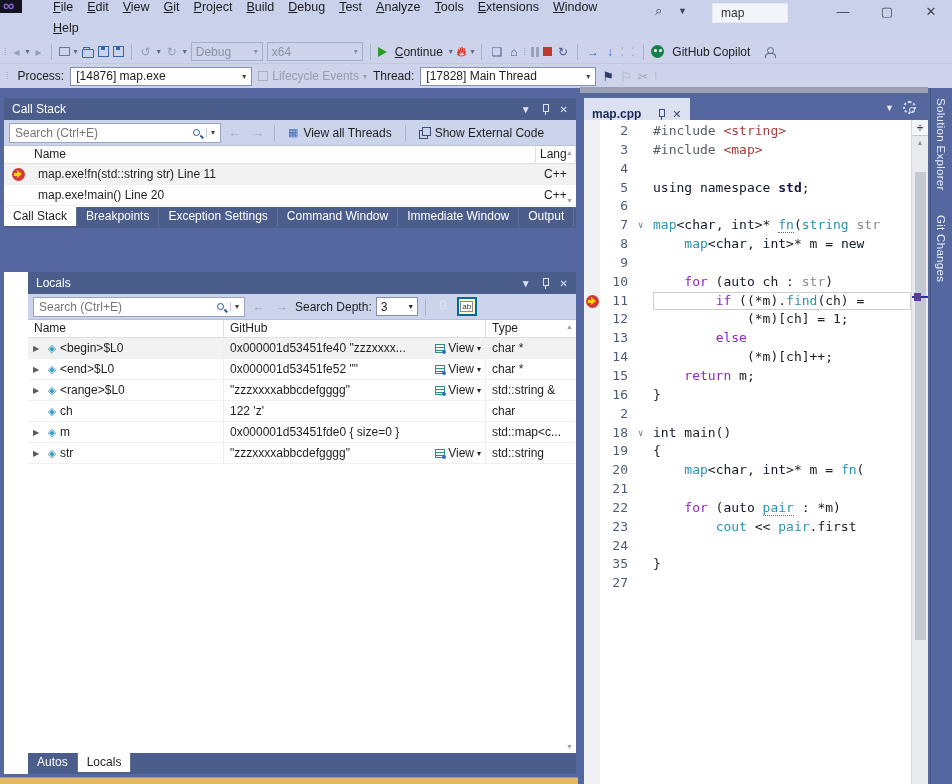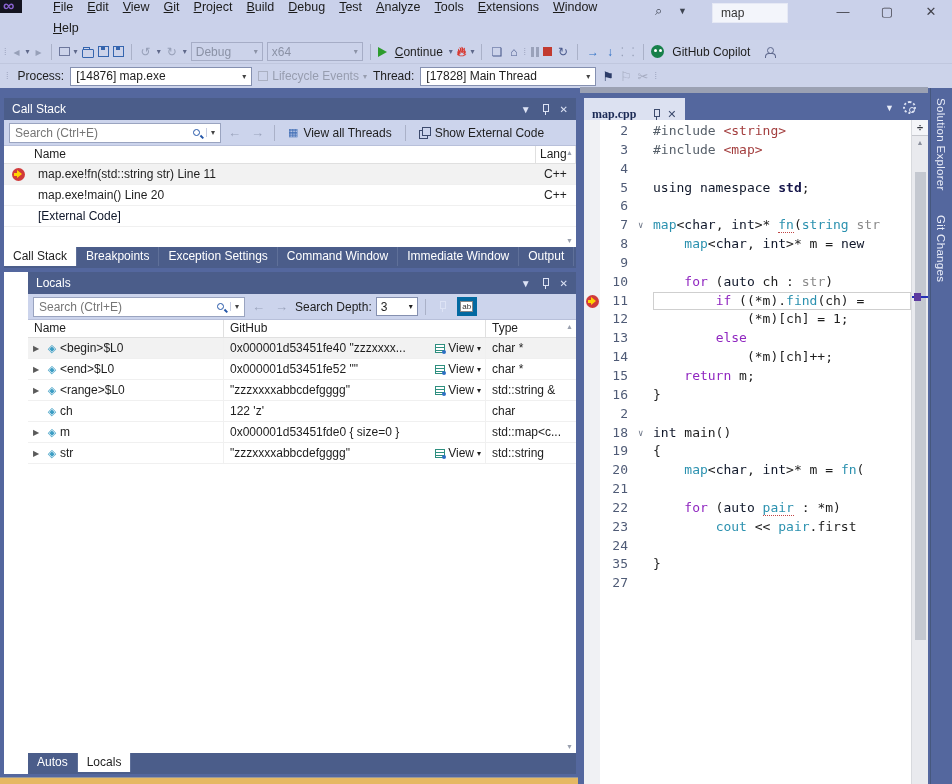--- a/index.html
+++ b/index.html
@@ -60,21 +60,21 @@
   .pb-combo .cv { flex:1; } .pb-combo .ca { font-size:8px; color:#444; }
   .lifecycle { display:flex; align-items:center; gap:4px; color:#979daf; }
   .lc-ic { width:10px; height:10px; border:1.5px solid #aab0c2; }
   .flag { font-size:13px; color:#2c3c68; }
   .flag.gray { color:#a5abc0; }
 
   #dock-topband { left:580px; top:87px; width:348px; height:6px; background:#9ba1b3; }
 
   
   .panel { position:absolute; left:4px; width:572px; background:#fff; display:flex; flex-direction:column; }
-  #callstack-panel { top:98px; height:170px; }
+  #callstack-panel { top:98px; height:130px; }
   #locals-panel { top:272px; height:502px;padding-left:24px; }
   .panel-title { height:22px; background:#4b5d8a; color:#fff; display:flex; align-items:center; padding:0 8px; flex:none; }
   .panel-title .t { flex:1; font-size:12px; }
   .pt-ic { color:#dde3f5; font-size:10px; margin-left:10px; }
   .pin-ic { width:9px; height:11px; position:relative; margin-left:10px; }
   .pin-ic::before { content:""; position:absolute; left:2px; top:0; width:4px; height:6px; border:1px solid #dde3f5; }
   .pin-ic::after { content:""; position:absolute; left:4px; top:7px; height:4px; border-left:1px solid #dde3f5; }
   .panel-toolbar { height:26px; background:#ccd4ec; display:flex; align-items:center; padding:0 5px; gap:4px; flex:none; border-bottom:1px solid #b8c0da; }
   .searchbox { width:212px; height:20px; background:#fff; border:1px solid #9aa4c0; display:flex; align-items:center; padding:0 5px; }
   .searchbox .ph { flex:1; color:#767676; }
@@ -83,21 +83,21 @@
   .sb-caret { font-size:8px; color:#444; border-left:1px solid #c6cde2; padding-left:4px; }
   .nav-arrow { color:#9aa3bc; font-size:13px; padding:0 3px; }
   .pt-btn { display:flex; align-items:center; gap:5px; padding:0 6px; color:#1e1e1e; }
   .grid-ic { color:#3f6db5; font-size:11px; }
   .sq2 { width:11px; height:11px; position:relative; }
   .sq2::before { content:""; position:absolute; left:0; top:3px; width:7px; height:7px; border:1px solid #3c4a6d; }
   .sq2::after { content:""; position:absolute; left:3px; top:0; width:7px; height:7px; border:1px solid #3c4a6d; background:#ccd4ec; }
   .depth-combo { width:42px; height:19px; background:#fff; border:1px solid #8590b0; display:flex; align-items:center; padding:0 4px; }
   .depth-combo .cv { flex:1; } .depth-combo .ca { font-size:8px; }
   .pinbtn { width:20px; height:19px; display:flex; align-items:center; justify-content:center; position:relative; }
-  .pinbtn.hl { background:#fef9c3; border:6px solid #0369a1; }
+  .pinbtn.hl { background:#fef9c3; border:2px solid #0369a1; }
   .pinbtn .ab { font-size:8px; color:#333; border:1px solid #888; padding:0 1px; background:#fff; }
 
   
   .tbl { flex:1; position:relative; overflow:hidden; background:#fff; }
   .tbl-head { display:flex; height:18px; border-bottom:1px solid #e0e0e0; color:#1e1e1e; }
   .tbl-head .hc { padding:1px 4px; border-right:1px solid #e0e0e0; }
   .trow { display:flex; height:21px; align-items:center; border-bottom:1px solid #f0f0f0; }
   .trow.sel { background:#f2f2f2; }
   .cs-margin { width:28px; flex:none; display:flex; align-items:center; justify-content:center; }
   .cs-name { flex:1; padding-left:6px; }
@@ -121,21 +121,21 @@
 
   .tab-strip { height:21px; background:#4b5d8a; display:flex; align-items:flex-start; flex:none; }
   .tab { padding:2px 9px 3px; color:#fff; font-size:12px; border-right:1px solid #5f7099; }
   .tab.active { background:#fff; color:#1e1e1e; }
 
   #orange-strip { left:0; top:777px; width:578px; height:7px; background:#e5b863; border-top:1px solid #9a9a9a; }
 
   
   #editor { left:584px; top:98px; width:344px; height:686px; display:flex; flex-direction:column; }
   #edit-tabbar { height:22px; display:flex; align-items:stretch; flex:none; position:relative; }
-  #doc-tab { background:#dce1f1; color:#1b2a55; font-weight:bold; display:flex; align-items:center; gap:6px; padding:16px 8px;font-family:Liberation Serif, serif; }
+  #doc-tab { background:#dce1f1; color:#1b2a55; font-weight:bold; display:flex; align-items:center; gap:6px; padding:16px 8px; }
   #doc-tab .pin-ic::before { border-color:#3c4a6d; } #doc-tab .pin-ic::after { border-color:#3c4a6d; }
   #doc-tab .x { color:#3c4a6d; font-weight:normal; font-size:11px; }
   #tabbar-caret { position:absolute; right:34px; top:5px; color:#e8ecf8; font-size:9px; }
   .gear { position:absolute; right:12px; top:3px; width:13px; height:13px; border-radius:50%; border:2px dotted #dfe5f5; }
   .gear::after { content:""; position:absolute; left:3.5px; top:3.5px; width:4px; height:4px; border-radius:50%; border:1.5px solid #dfe5f5; }
   #edit-body { flex:1; background:#fff; position:relative; overflow:hidden; }
   #margin-strip { position:absolute; left:0; top:0; bottom:0; width:16px; background:#f0f1f4; }
   #code-lines { position:absolute; left:0; top:2px; right:17px; }
   .code-line { display:flex; height:18.85px; line-height:18.85px; font-family:"DejaVu Sans Mono", monospace; font-size:13px; white-space:pre; }
   .ln-margin { width:16px; flex:none; display:flex; align-items:center; justify-content:center; }

